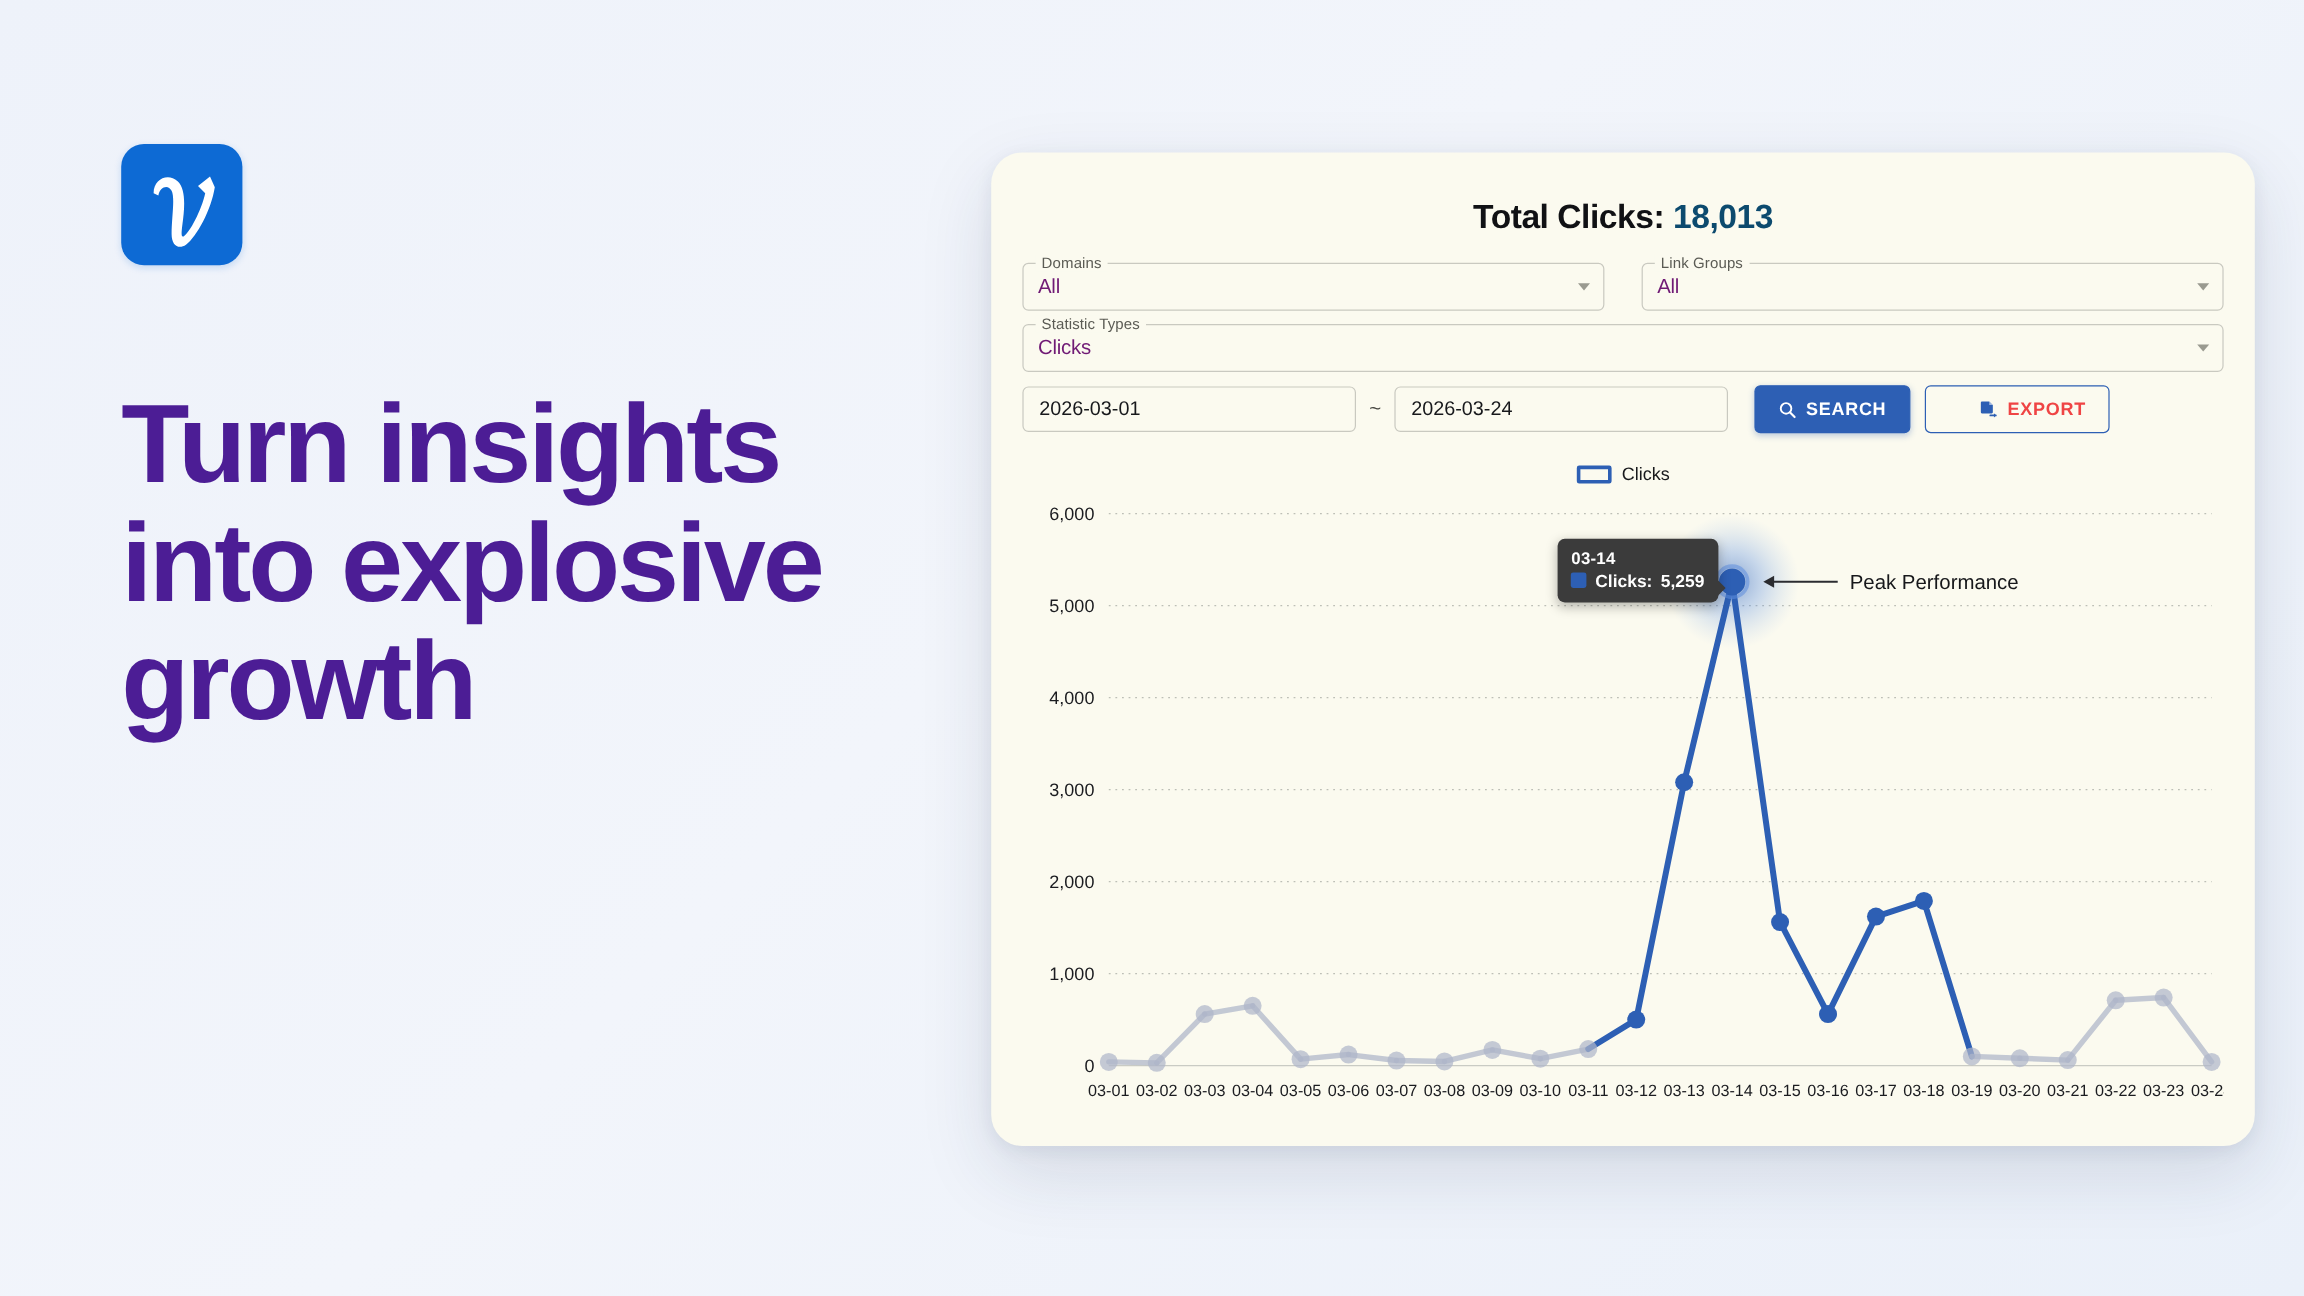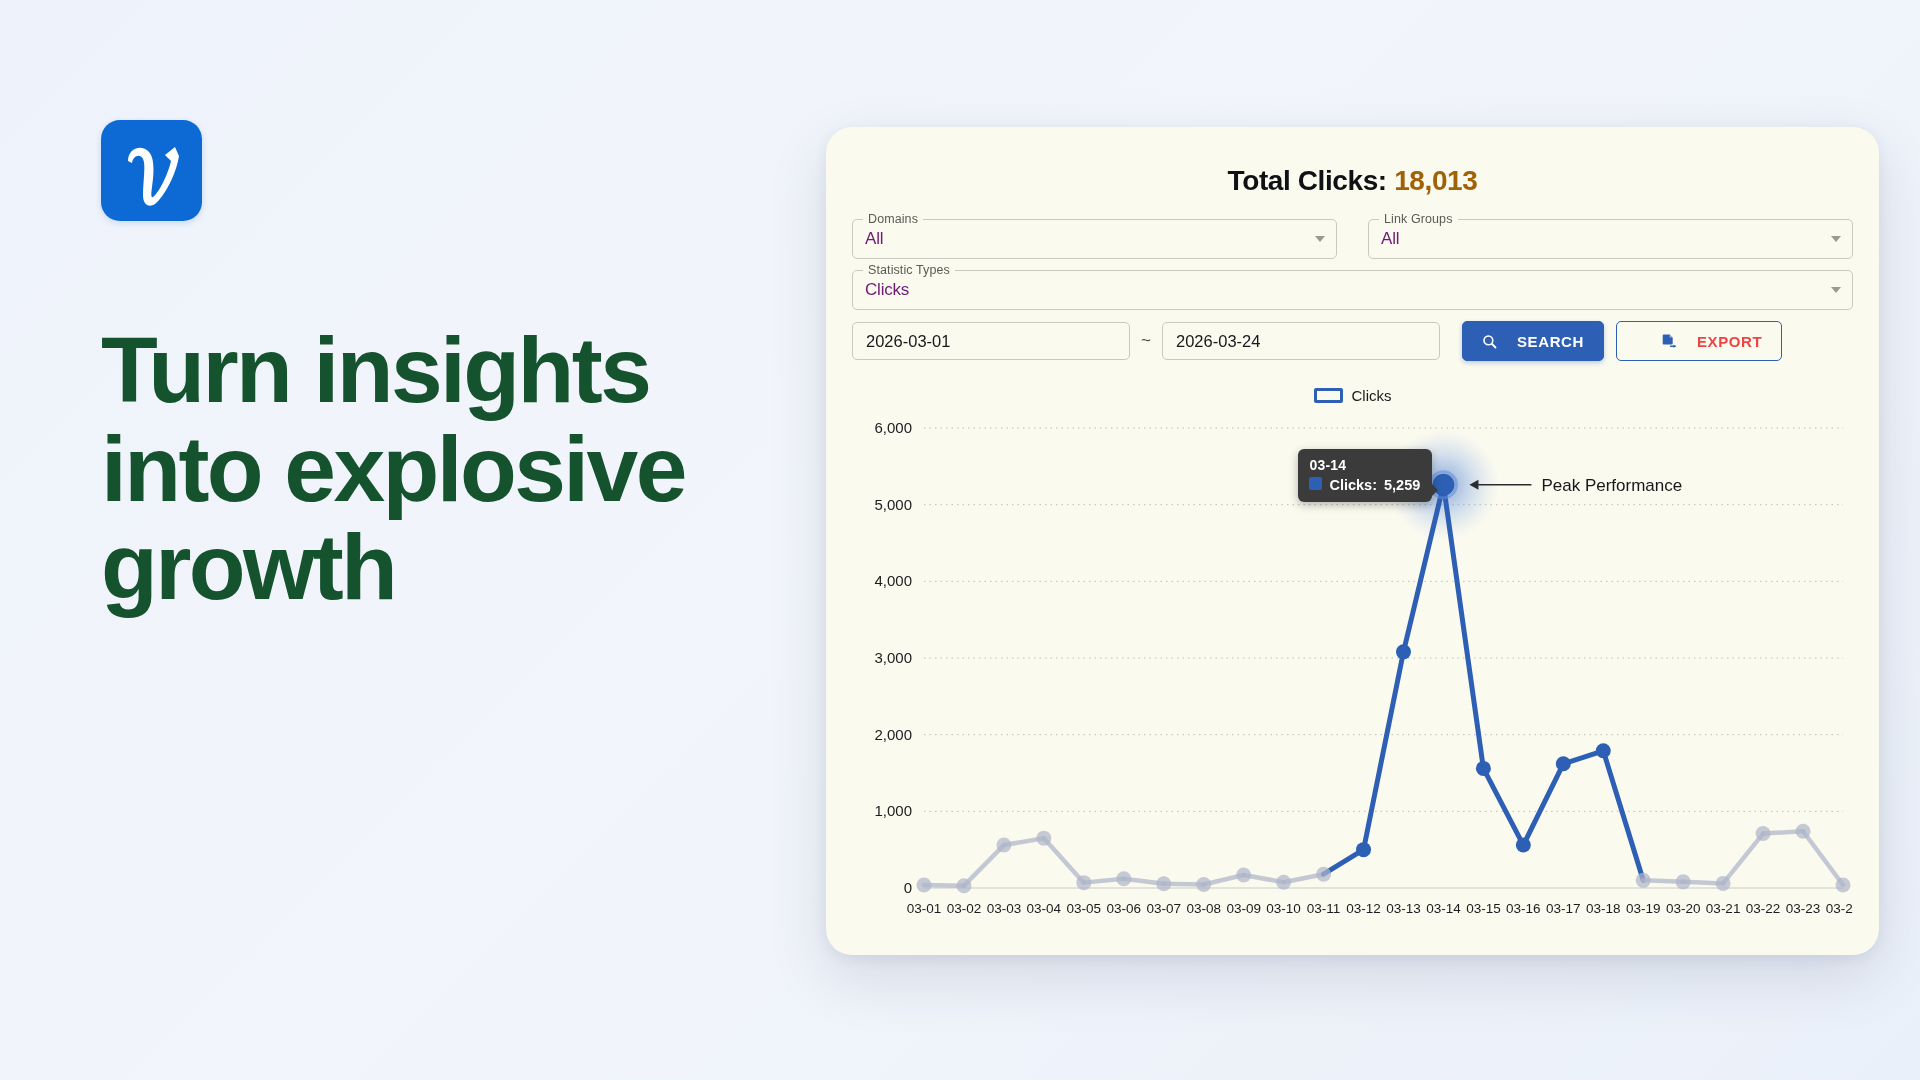--- a/index.html
+++ b/index.html
@@ -28,21 +28,21 @@
     box-shadow: 0 2px 6px rgba(13,106,212,0.18);
   }
   .logo svg { display: block; }
 
   .headline {
     margin-top: 100px;
     font-size: 93px;
     line-height: 1.06;
     font-weight: 700;
     letter-spacing: -2.6px;
-    color: #14532d;
+    color: #4c1d95;
     max-width: 640px;
   }
   .subhead {
     margin-top: 36px;
     font-size: 40px;
     line-height: 1.22;
     font-weight: 400;
     letter-spacing: -0.9px;
     color: #16181d;
     max-width: 560px;
@@ -61,21 +61,21 @@
 
   .card-title {
     text-align: center;
     font-size: 28px;
     font-weight: 700;
     color: #101114;
     letter-spacing: -0.4px;
     margin-top: 10px;
     margin-bottom: 22px;
   }
-  .card-title .accent { color: #a16207; }
+  .card-title .accent { color: #0c4a6e; }
 
   
   .filters { display: flex; flex-direction: column; gap: 11px; }
   .frow { display: flex; gap: 31px; }
 
   .field {
     position: relative;
     flex: 1;
     height: 40px;
     border: 1px solid #c9c9c0;
@@ -120,21 +120,21 @@
   }
   .tilde {
     width: 32px; text-align: center;
     font-size: 17px; color: #4a4a44;
   }
   .btnwrap { display: flex; gap: 12px; margin-left: 22px; }
 
   .btn {
     height: 40px;
     border-radius: 5px;
-    display: flex; align-items: center; gap: 20px;
+    display: flex; align-items: center; gap: 8px;
     padding: 0 19px;
     font-size: 15px;
     font-weight: 600;
     letter-spacing: 0.6px;
     cursor: pointer;
   }
   .btn-primary {
     background: #2d5fb4;
     color: #fff;
     border: 1px solid #2d5fb4;

